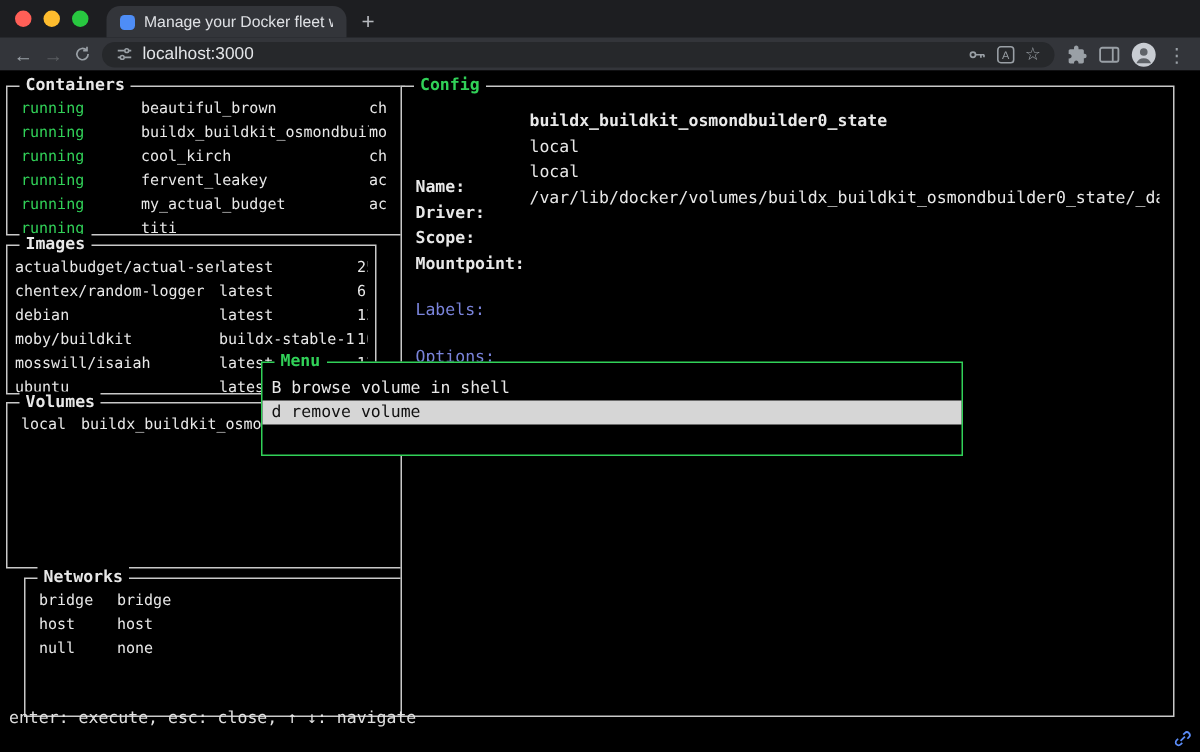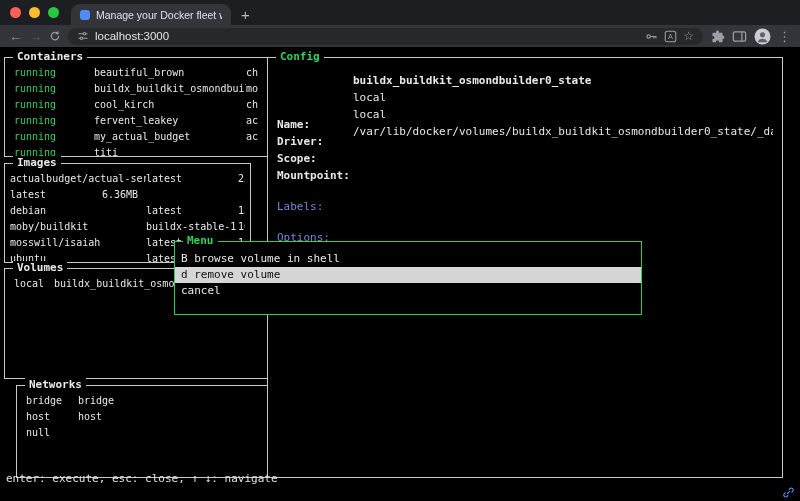--- a/index.html
+++ b/index.html
@@ -50,21 +50,21 @@
   .nn-driver{flex:1;overflow:hidden;}
 
   .cfg-body{padding:14px 9px 0 9px;}
   .cfg-row{display:flex;height:17px;line-height:17px;font-size:11px;}
   .cfg-row.accent{margin-top:14px;flex-direction:column;}
   .cfg-key{width:76px;font-weight:bold;flex:0 0 auto;margin-top:44px;}
   .cfg-row.accent .cfg-key{width:auto;margin-right:7px;font-weight:normal;color:var(--blue);}
   .cfg-val{flex:1;white-space:nowrap;overflow:hidden;}
   .cfg-val.bold{font-weight:bold;}
 
-  .menu{position:absolute;left:174px;top:194px;width:468px;height:74px;border:1px solid var(--green);background:#000;z-index:10;}
+  .menu{position:absolute;left:174px;top:194px;width:468px;height:63px;border:1px solid var(--green);background:#000;z-index:10;}
   .menu-body{padding-top:9px;}
   .menu-item{height:16px;line-height:16px;font-size:11px;padding-left:6px;color:#e8e8e8;white-space:nowrap;overflow:hidden;}
   .menu-item.selected{background:var(--selbg);color:var(--selfg);}
 
   .statusbar{position:absolute;left:6px;bottom:16px;font-size:11px;color:#e0e0e0;white-space:nowrap;}
   .linkicon{position:absolute;right:5px;bottom:2px;display:flex;}
 
   
   .p-containers{left:4px;top:10px;width:266px;height:100px;}
   .p-images{left:4px;top:116px;width:247px;height:100px;}
@@ -182,20 +182,21 @@
 
   <div class="panel p-images">
     <div class="panel-title">Images</div>
     <div class="panel-body">
         <div class="trow">
           <div class="im-name">actualbudget/actual-server</div>
           <div class="im-tag">latest</div>
           <div class="im-size">254.98</div>
         </div>
         <div class="trow">
+          <div class="im-name">chentex/random-logger</div>
           <div class="im-tag">latest</div>
           <div class="im-size">6.36MB</div>
         </div>
         <div class="trow">
           <div class="im-name">debian</div>
           <div class="im-tag">latest</div>
           <div class="im-size">138.84</div>
         </div>
         <div class="trow">
           <div class="im-name">moby/buildkit</div>
@@ -231,20 +232,21 @@
         <div class="trow">
           <div class="nn-name">bridge</div>
           <div class="nn-driver">bridge</div>
         </div>
         <div class="trow">
           <div class="nn-name">host</div>
           <div class="nn-driver">host</div>
         </div>
         <div class="trow">
           <div class="nn-name">null</div>
+          <div class="nn-driver">none</div>
         </div>
       </div>
   </div>
 
   <div class="panel p-config">
     <div class="panel-title green">Config</div>
     <div class="panel-body cfg-body">
         <div class="cfg-row">
           <div class="cfg-key">Name:</div>
           <div class="cfg-val bold">buildx_buildkit_osmondbuilder0_state</div>
@@ -274,21 +276,20 @@
           <div class="cfg-val">null</div>
         </div>
       </div>
   </div>
 
   <div class="menu">
     <div class="panel-title green">Menu</div>
     <div class="menu-body">
         <div class="menu-item">B browse volume in shell</div>
         <div class="menu-item selected">d remove volume</div>
-        <div class="menu-item">cancel</div>
       </div>
   </div>
 
   <div class="statusbar">enter: execute, esc: close, ↑ ↓: navigate</div>
 
   <span class="linkicon">
     <svg width="13" height="13" viewBox="0 0 16 16">
         <path d="M6.2 9.8l3.6-3.6" fill="none" stroke="#5b8cf7" stroke-width="1.4"></path>
         <path d="M8.4 4.6l1.3-1.3a2.4 2.4 0 0 1 3.4 3.4l-1.3 1.3" fill="none" stroke="#5b8cf7" stroke-width="1.4"></path>
         <path d="M7.6 11.4l-1.3 1.3a2.4 2.4 0 0 1-3.4-3.4l1.3-1.3" fill="none" stroke="#5b8cf7" stroke-width="1.4"></path>

